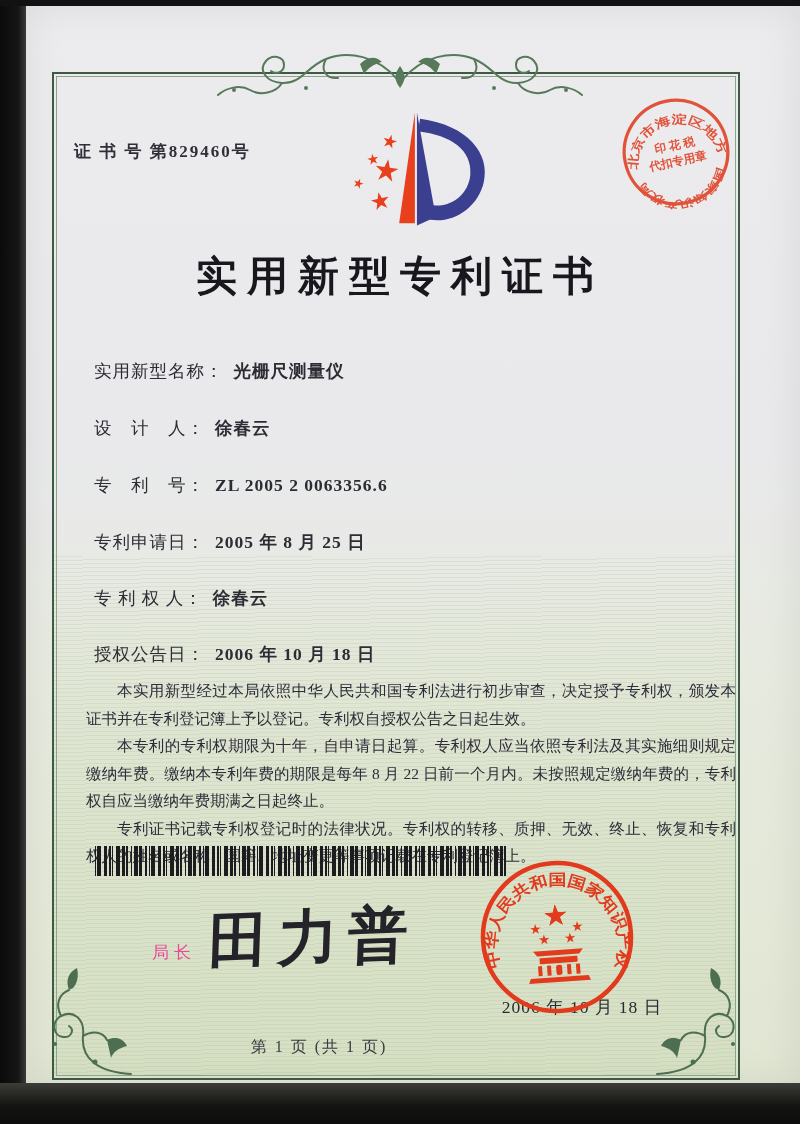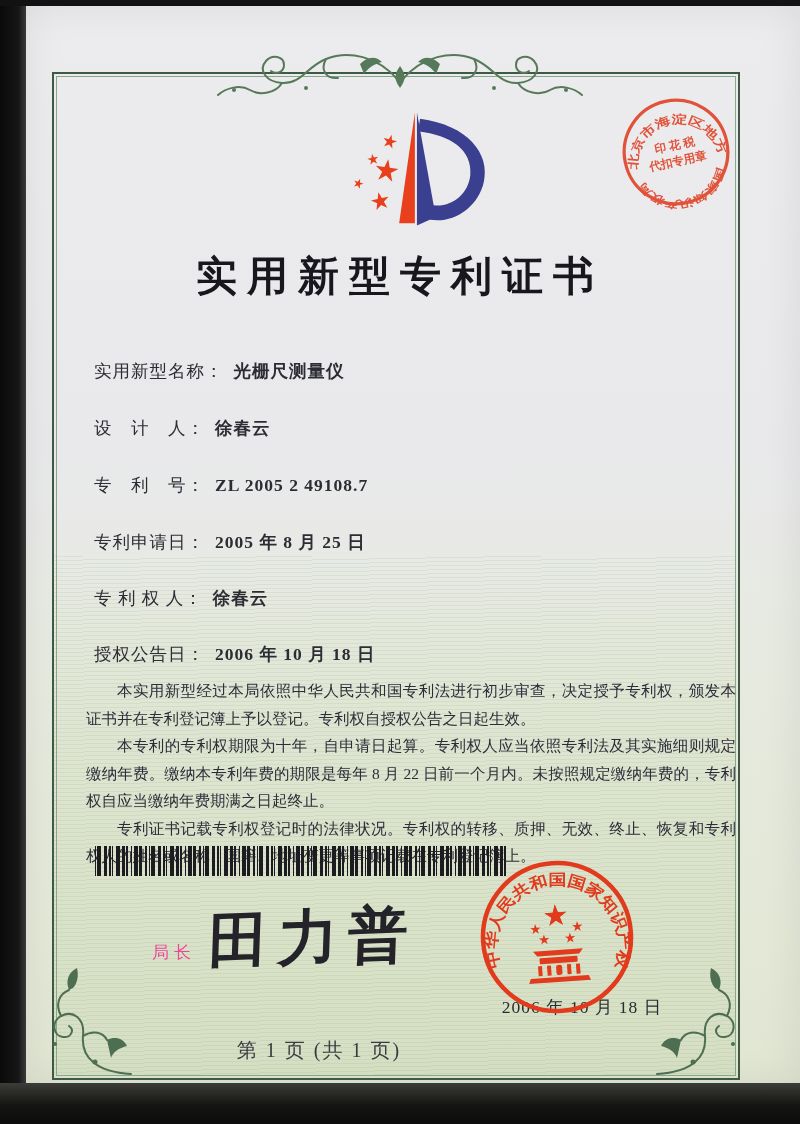--- a/index.html
+++ b/index.html
@@ -85,21 +85,21 @@
   }
 
   .seal{position:absolute;left:466px;top:846px;width:182px;height:182px;transform:rotate(-4deg);z-index:4;}
   .seal-date{
     position:absolute;left:482px;top:995px;width:200px;text-align:center;
     font-size:17.5px;color:#2a2a30;letter-spacing:1px;z-index:3;white-space:nowrap;
   }
 
   .footer{
     position:absolute;left:0;top:1037px;width:638px;text-align:center;
-    font-size:20px;letter-spacing:2px;color:#3a3a42;z-index:3;
+    font-size:16px;letter-spacing:2px;color:#3a3a42;z-index:3;
   }
 </style>
 </head>
 <body>
 
 <div class="paper"></div>
 <div class="guilloche"></div>
 <div class="paper-edge-left"></div>
 <div class="paper-edge-top"></div>
 <div class="paper-edge-bottom"></div>
@@ -140,20 +140,21 @@
     <path d="M16,50 C10,38 14,28 24,24"></path>
   </g>
   <path d="M62,74 C70,70 78,72 82,80 C74,82 68,86 66,92 Z" fill="#4e6e52"></path>
   <path d="M24,24 C20,14 24,6 32,2 C34,10 32,18 28,22 Z" fill="#4e6e52"></path>
   <circle cx="50" cy="96" r="2.5" fill="#4e6e52"></circle>
   <circle cx="10" cy="78" r="2" fill="#4e6e52"></circle>
 </svg>
 
 <div class="content">
 
+  <div class="cert-no">证 书 号 第829460号</div>
 
   <svg class="logo" viewBox="0 0 160 130">
     <defs>
       <path id="star" d="M0,-10 L2.23,-3.07 L9.51,-3.09 L3.61,1.17 L5.88,8.09 L0,3.8 L-5.88,8.09 L-3.61,1.17 L-9.51,-3.09 L-2.23,-3.07 Z"></path>
     </defs>
     <g fill="#e8401c">
       <use href="#star" transform="translate(53,38) scale(.7) rotate(15)"></use>
       <use href="#star" transform="translate(37,55) scale(.55) rotate(-10)"></use>
       <use href="#star" transform="translate(50,66) scale(1.15) rotate(8)"></use>
       <use href="#star" transform="translate(23,78) scale(.5) rotate(20)"></use>
@@ -182,21 +183,21 @@
 
   <div class="title">实用新型专利证书</div>
 
   <div class="field f1">
     <span class="lbl">设　计　人：</span><span class="val">徐春云</span>
   </div>
   <div class="field f0">
     <span class="lbl">实用新型名称：</span><span class="val">光栅尺测量仪</span>
   </div>
   <div class="field f2">
-    <span class="lbl">专　利　号：</span><span class="val">ZL 2005 2 49108.7</span>
+    <span class="lbl">专　利　号：</span><span class="val">ZL 2005 2 0063356.6</span>
   </div>
   <div class="field f3">
     <span class="lbl">专利申请日：</span><span class="val">2005 年 8 月 25 日</span>
   </div>
   <div class="field f4">
     <span class="lbl">专 利 权 人：</span><span class="val">徐春云</span>
   </div>
   <div class="field f5">
     <span class="lbl">授权公告日：</span><span class="val">2006 年 10 月 18 日</span>
   </div>

